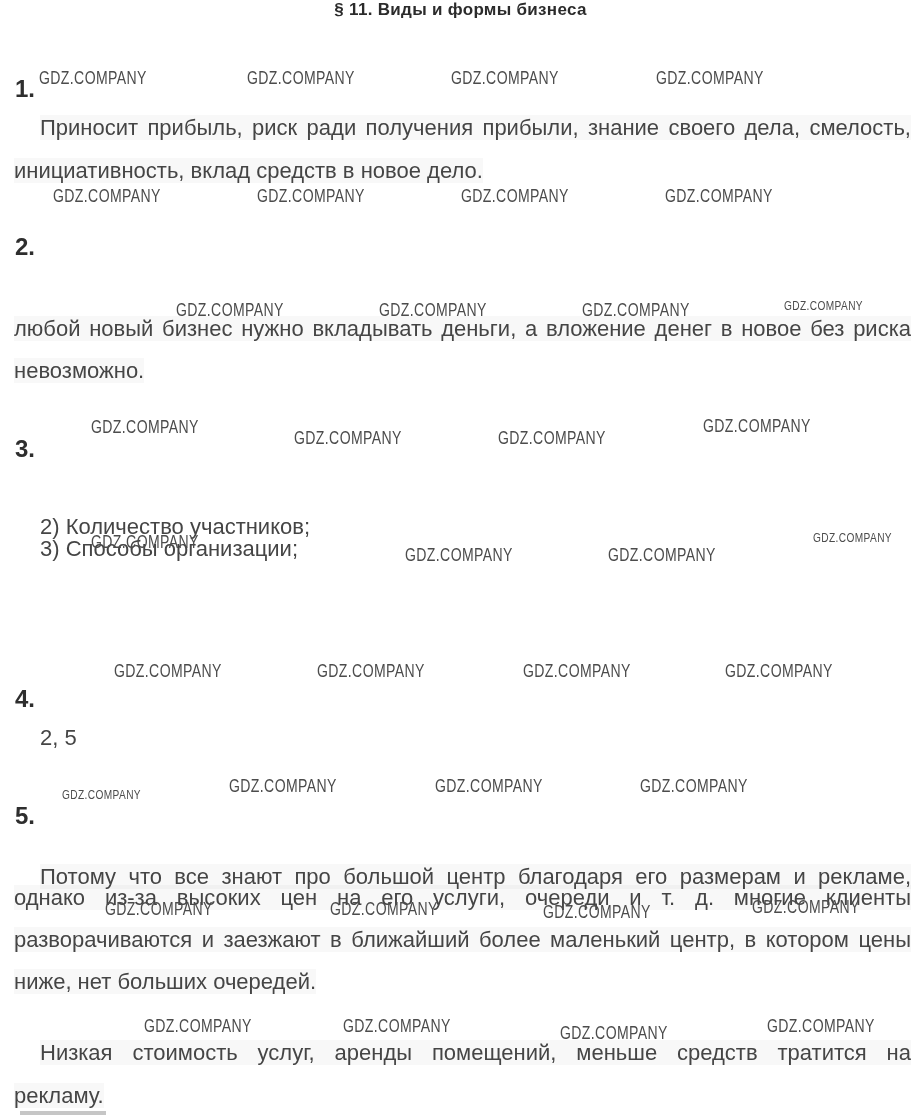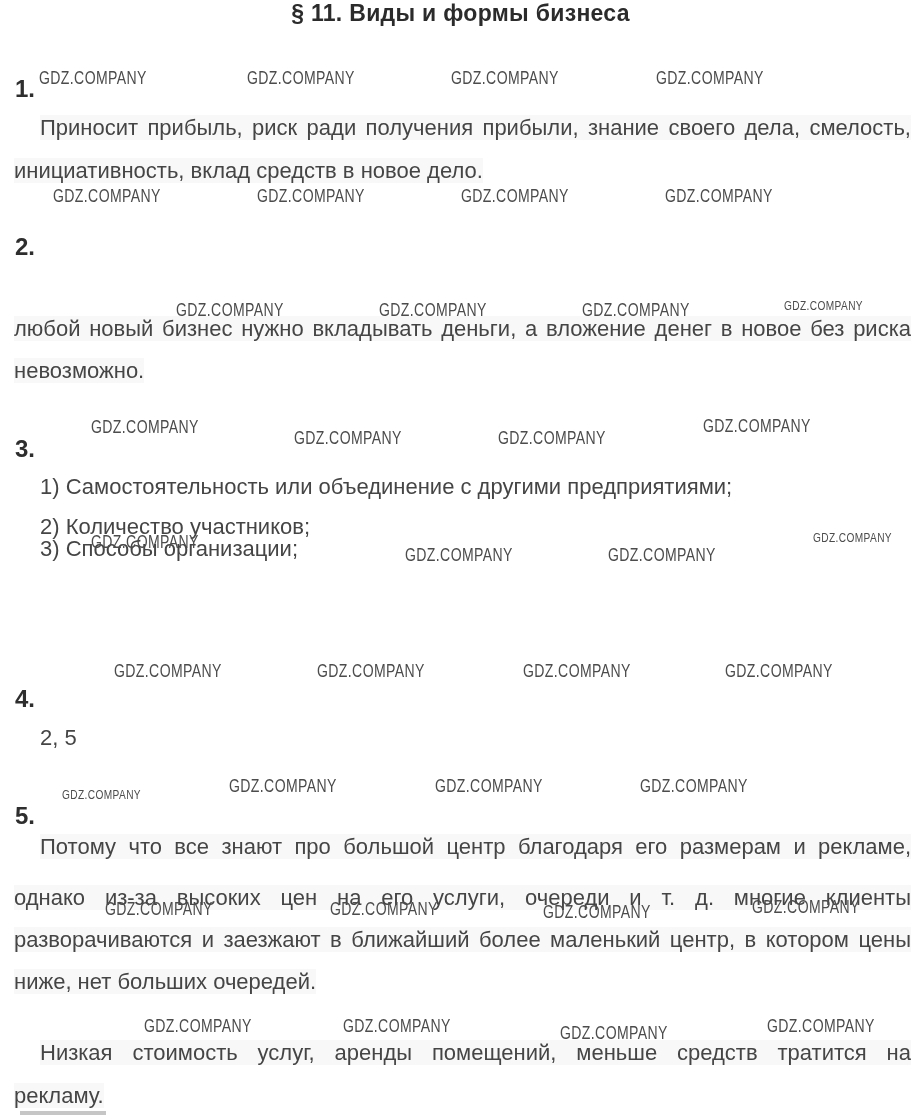--- a/index.html
+++ b/index.html
@@ -4,21 +4,21 @@
 <style>
   html,body { margin:0; padding:0; background:#ffffff; }
   .page {
     position:relative; width:921px; height:1117px;
     background:#ffffff; overflow:hidden;
     font-family:"Liberation Sans", sans-serif;
     color:#454545;
   }
   .title {
     position:absolute; top:0; left:0; width:921px;
-    text-align:center; font-size:23px; font-weight:bold;
+    text-align:center; font-size:17px; font-weight:bold;
     color:#2b2b2b; letter-spacing:0.3px;
   }
   .qnum {
     position:absolute; left:15px;
     font-size:24px; font-weight:bold; line-height:1;
     color:#2e2e2e;
   }
   .line {
     position:absolute; left:14px; width:897px;
     font-size:22px; line-height:42px; height:42px;
@@ -52,29 +52,28 @@
 
   <div class="qnum" style="top:77px">1.</div>
   <div class="line jfull indent" style="top:107px"><span>Приносит прибыль, риск ради получения прибыли, знание своего дела, смелость,</span></div>
   <div class="line" style="top:150px"><span>инициативность, вклад средств в новое дело.</span></div>
 
   <div class="qnum" style="top:235px">2.</div>
   <div class="line jfull" style="top:308px"><span>любой новый бизнес нужно вкладывать деньги, а вложение денег в новое без риска</span></div>
   <div class="line" style="top:350px"><span>невозможно.</span></div>
 
   <div class="qnum" style="top:437px">3.</div>
-  <div class="li" style="top:466px"><span>1) Самостоятельность или объединение с другими предприятиями;</span></div>
   <div class="li" style="top:506px"><span>2) Количество участников;</span></div>
   <div class="li" style="top:528px"><span>3) Способы организации;</span></div>
 
   <div class="qnum" style="top:687px">4.</div>
   <div class="li" style="top:717px"><span>2, 5</span></div>
 
   <div class="qnum" style="top:804px">5.</div>
-  <div class="line jfull indent" style="top:826px"><span>Потому что все знают про большой центр благодаря его размерам и рекламе,</span></div>
+  <div class="line jfull indent" style="top:856px"><span>Потому что все знают про большой центр благодаря его размерам и рекламе,</span></div>
   <div class="line jfull" style="top:877px"><span>однако из-за высоких цен на его услуги, очереди и т. д. многие клиенты</span></div>
   <div class="line jfull" style="top:919px"><span>разворачиваются и заезжают в ближайший более маленький центр, в котором цены</span></div>
   <div class="line" style="top:961px"><span>ниже, нет больших очередей.</span></div>
   <div class="line jfull indent" style="top:1032px"><span>Низкая стоимость услуг, аренды помещений, меньше средств тратится на</span></div>
   <div class="line" style="top:1075px"><span>рекламу.</span></div>
 
   <div id="wm-layer">
       <span class="wm" style="left: 39px; top: 69px;">GDZ.COMPANY</span>
       <span class="wm" style="left: 247px; top: 69px;">GDZ.COMPANY</span>
       <span class="wm" style="left: 451px; top: 69px;">GDZ.COMPANY</span>

